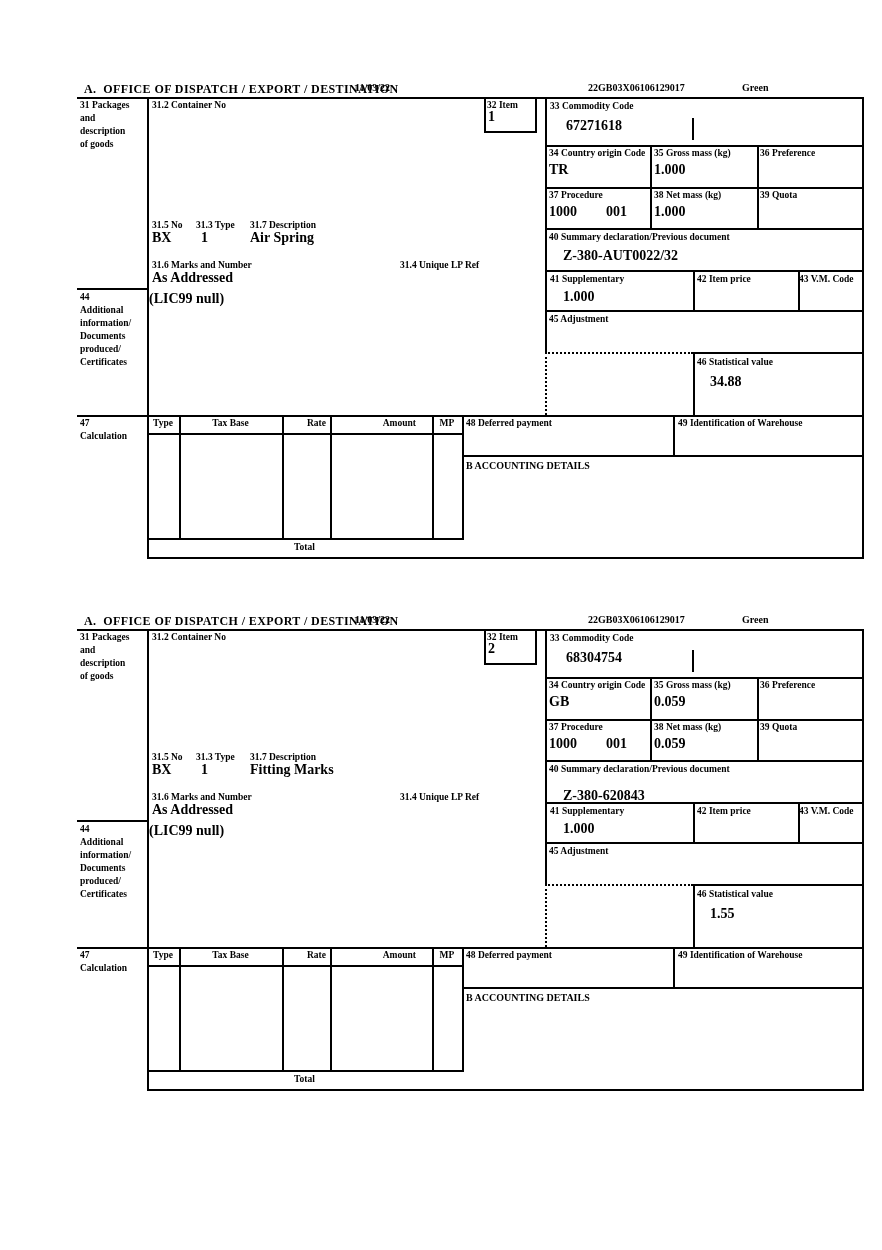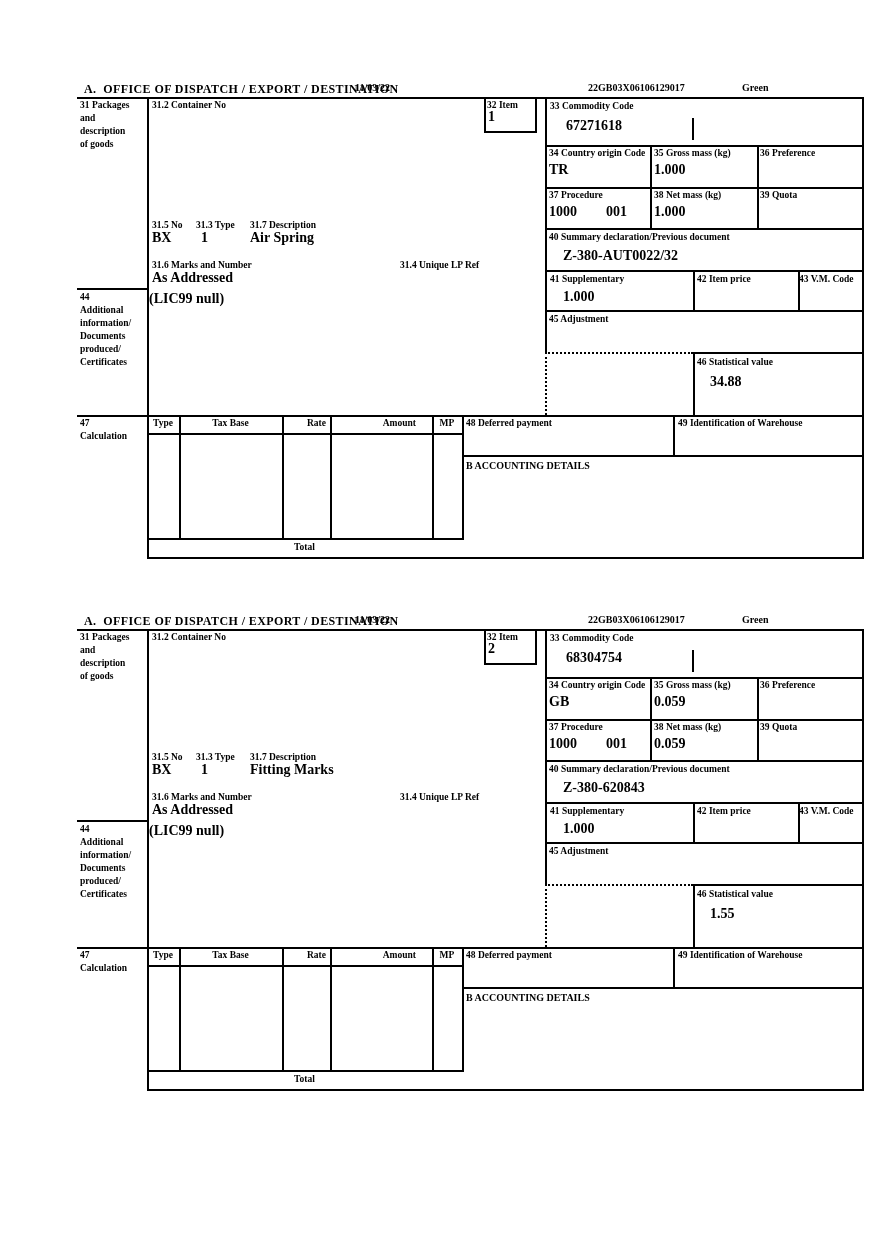--- a/index.html
+++ b/index.html
@@ -200,21 +200,21 @@
     <span class="lbl" style="left:760px;top:68px;">36 Preference</span>
 
     <span class="lbl" style="left:549px;top:110px;">37 Procedure</span>
     <span class="val" style="left:549px;top:124px;">1000</span>
     <span class="val" style="left:606px;top:124px;">001</span>
     <span class="lbl" style="left:654px;top:110px;">38 Net mass (kg)</span>
     <span class="val" style="left:654px;top:124px;">0.059</span>
     <span class="lbl" style="left:760px;top:110px;">39 Quota</span>
 
     <span class="lbl" style="left:549px;top:152px;">40 Summary declaration/Previous document</span>
-    <span class="val" style="left:563px;top:168px;">Z-380-620843</span>
+    <span class="val" style="left:563px;top:176px;">Z-380-620843</span>
 
     <span class="lbl" style="left:550px;top:194px;">41 Supplementary</span>
     <span class="val" style="left:563px;top:209px;">1.000</span>
     <span class="lbl" style="left:697px;top:194px;">42 Item price</span>
     <span class="lbl" style="left:799px;top:194px;">43 V.M. Code</span>
 
     <span class="lbl" style="left:549px;top:234px;">45 Adjustment</span>
 
     <span class="lbl" style="left:697px;top:277px;">46 Statistical value</span>
     <span class="val" style="left:710px;top:294px;">1.55</span>

